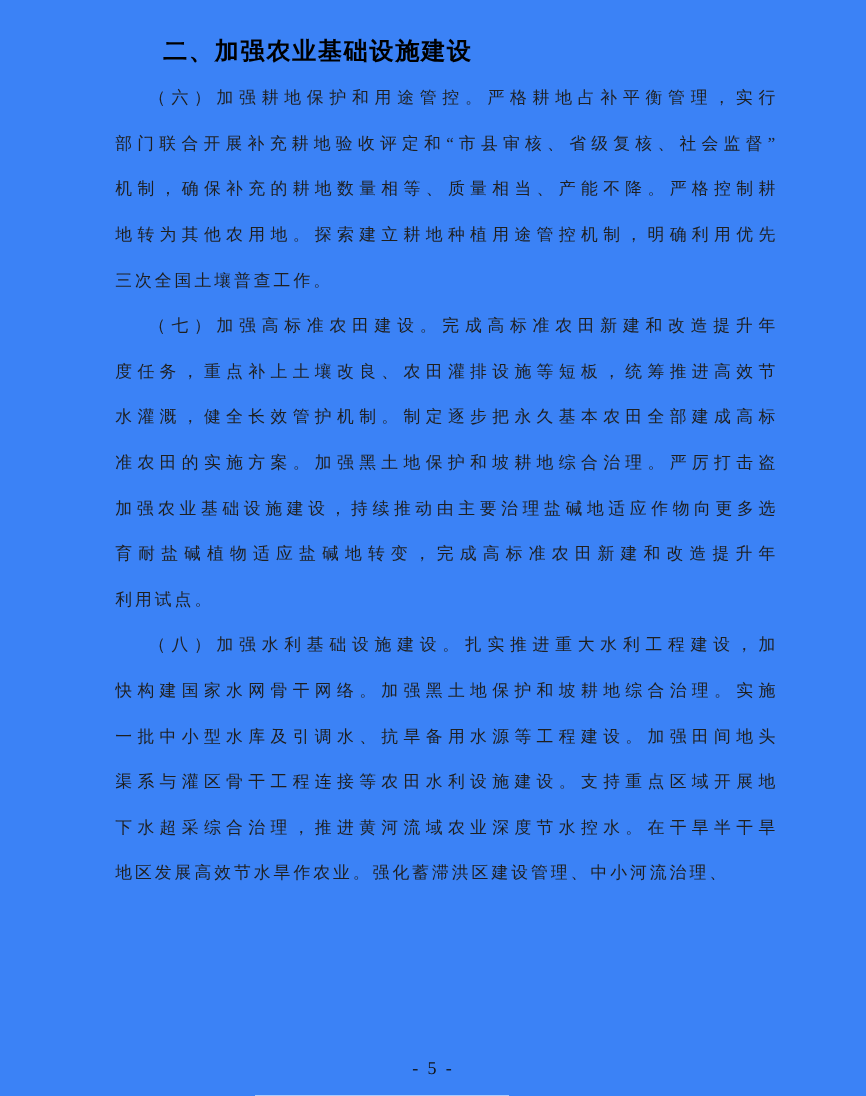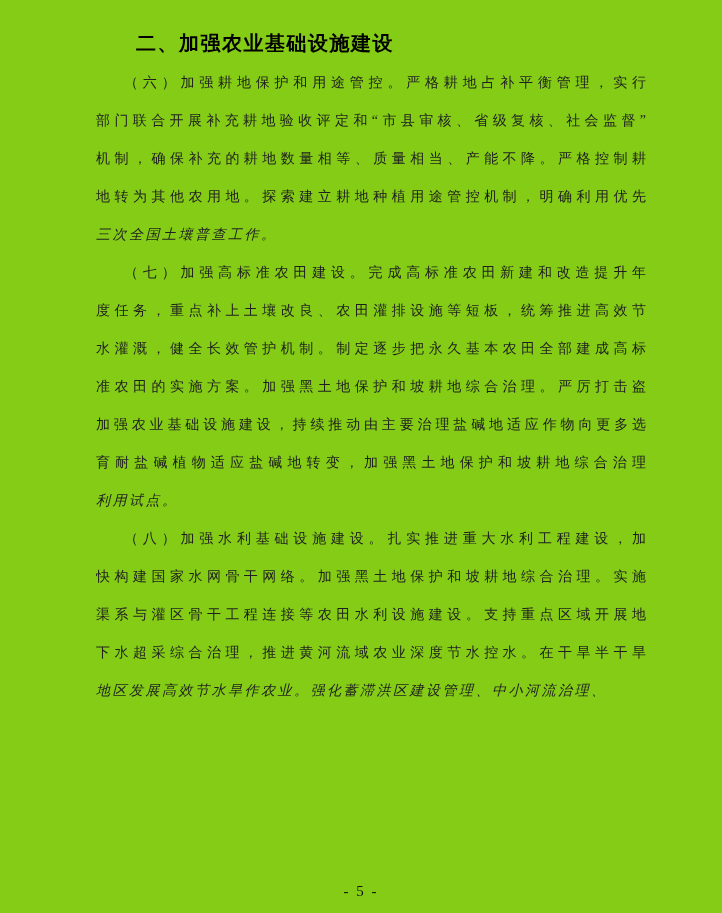--- a/index.html
+++ b/index.html
@@ -4,21 +4,21 @@
 <style>
   html, body {
     margin: 0;
     padding: 0;
     background: #ffffff;
   }
   .page {
     position: relative;
     width: 722px;
     height: 913px;
-    background: #84cc16;
+    background: #3b82f6;
     font-family: "Liberation Serif", "DejaVu Serif", serif;
     color: #1a1a1a;
     overflow: hidden;
   }
   .content {
     position: absolute;
     left: 96px;
     top: 22px;
     width: 550px;
   }
@@ -44,21 +44,20 @@
     text-align-last: justify;
     overflow: hidden;
     color: #1f1f1f;
   }
   .line.first {
     text-indent: 2em;
   }
   .line.last {
     text-align-last: left;
     letter-spacing: 2.5px;
-    font-style: italic;
   }
   .page-number {
     position: absolute;
     left: 0;
     right: 0;
     bottom: 13px;
     text-align: center;
     font-size: 15px;
     letter-spacing: 2px;
     color: #111111;
@@ -77,26 +76,27 @@
           <div class="line">机制，确保补充的耕地数量相等、质量相当、产能不降。严格控制耕</div>
           <div class="line">地转为其他农用地。探索建立耕地种植用途管控机制，明确利用优先</div>
           <div class="line last">三次全国土壤普查工作。</div>
         </div>
         <div class="para">
           <div class="line first">（七）加强高标准农田建设。完成高标准农田新建和改造提升年</div>
           <div class="line">度任务，重点补上土壤改良、农田灌排设施等短板，统筹推进高效节</div>
           <div class="line">水灌溉，健全长效管护机制。制定逐步把永久基本农田全部建成高标</div>
           <div class="line">准农田的实施方案。加强黑土地保护和坡耕地综合治理。严厉打击盗</div>
           <div class="line">加强农业基础设施建设，持续推动由主要治理盐碱地适应作物向更多选</div>
-          <div class="line">育耐盐碱植物适应盐碱地转变，加强黑土地保护和坡耕地综合治理</div>
+          <div class="line">育耐盐碱植物适应盐碱地转变，完成高标准农田新建和改造提升年</div>
           <div class="line last">利用试点。</div>
         </div>
         <div class="para">
           <div class="line first">（八）加强水利基础设施建设。扎实推进重大水利工程建设，加</div>
           <div class="line">快构建国家水网骨干网络。加强黑土地保护和坡耕地综合治理。实施</div>
+          <div class="line">一批中小型水库及引调水、抗旱备用水源等工程建设。加强田间地头</div>
           <div class="line">渠系与灌区骨干工程连接等农田水利设施建设。支持重点区域开展地</div>
           <div class="line">下水超采综合治理，推进黄河流域农业深度节水控水。在干旱半干旱</div>
           <div class="line last">地区发展高效节水旱作农业。强化蓄滞洪区建设管理、中小河流治理、</div>
         </div>
       </div>
   </div>
   <div class="page-number">- 5 -</div>
 </div>
 
 </body></html>

